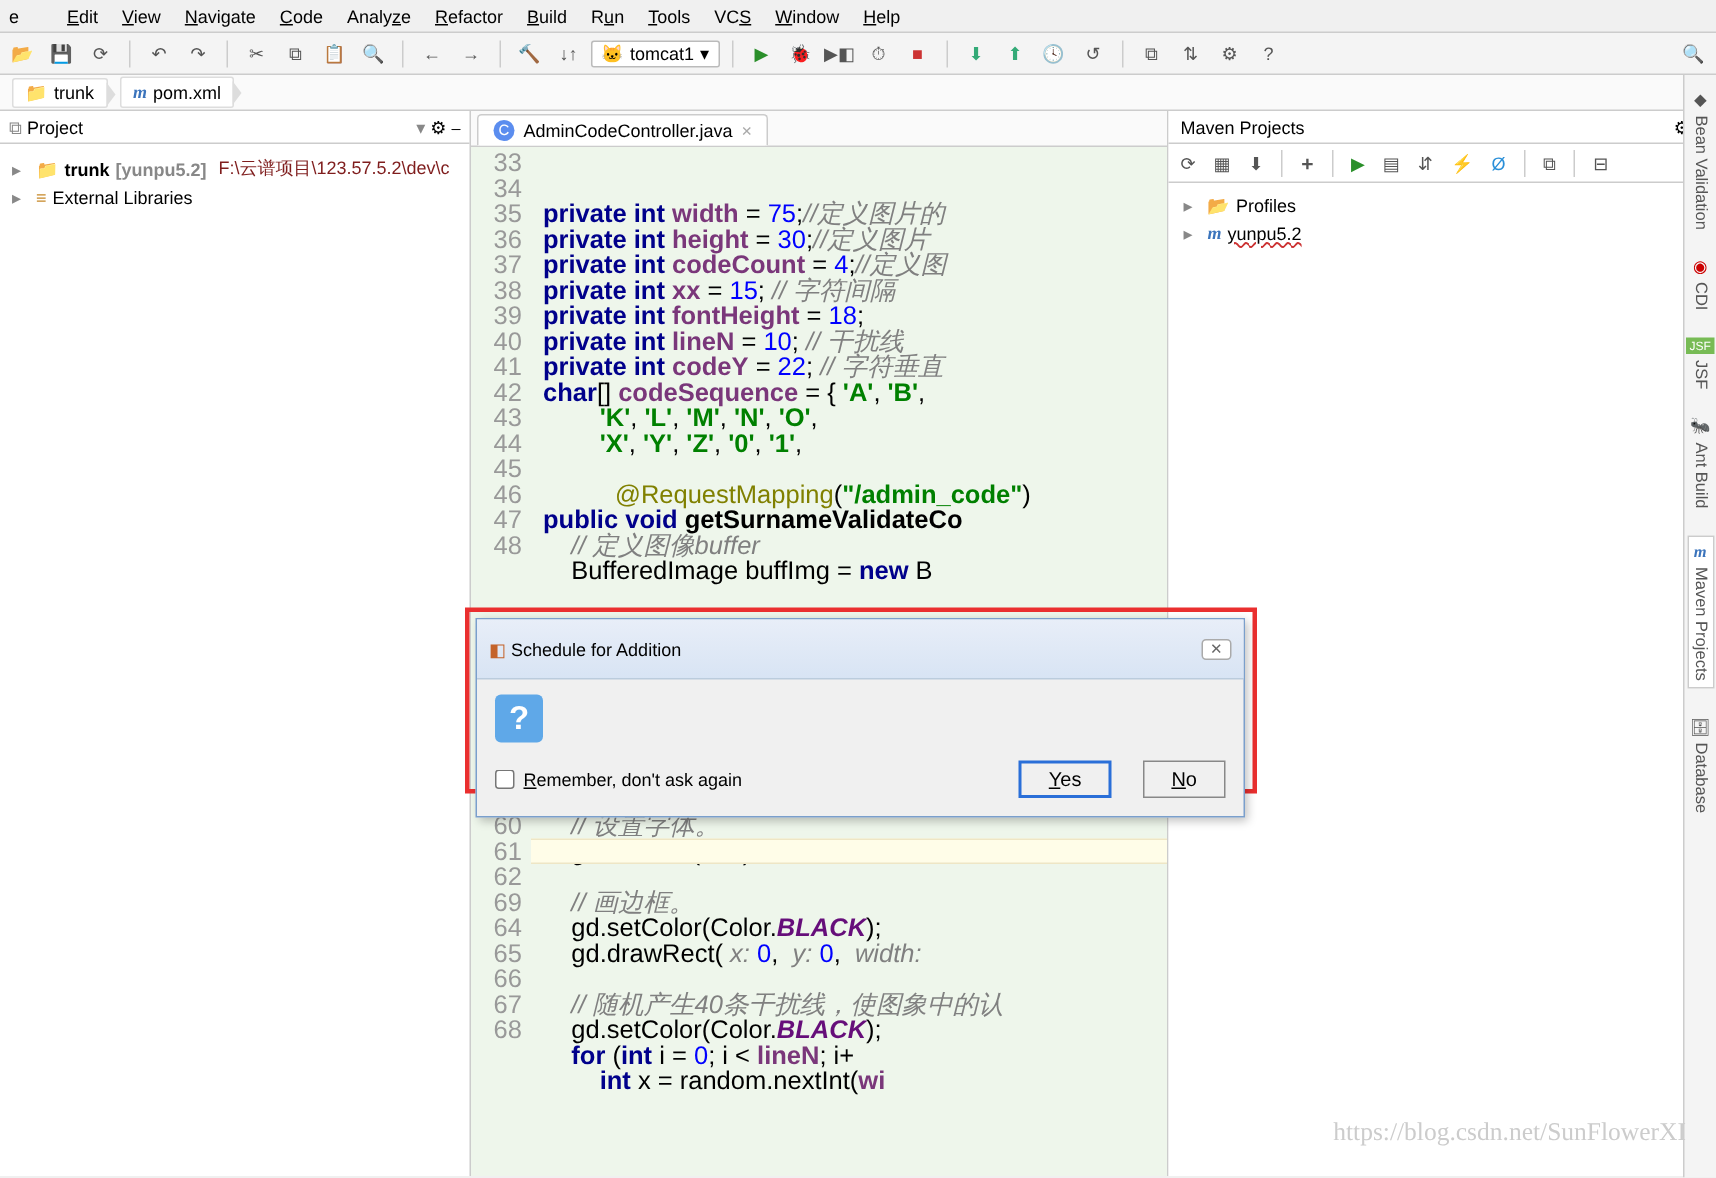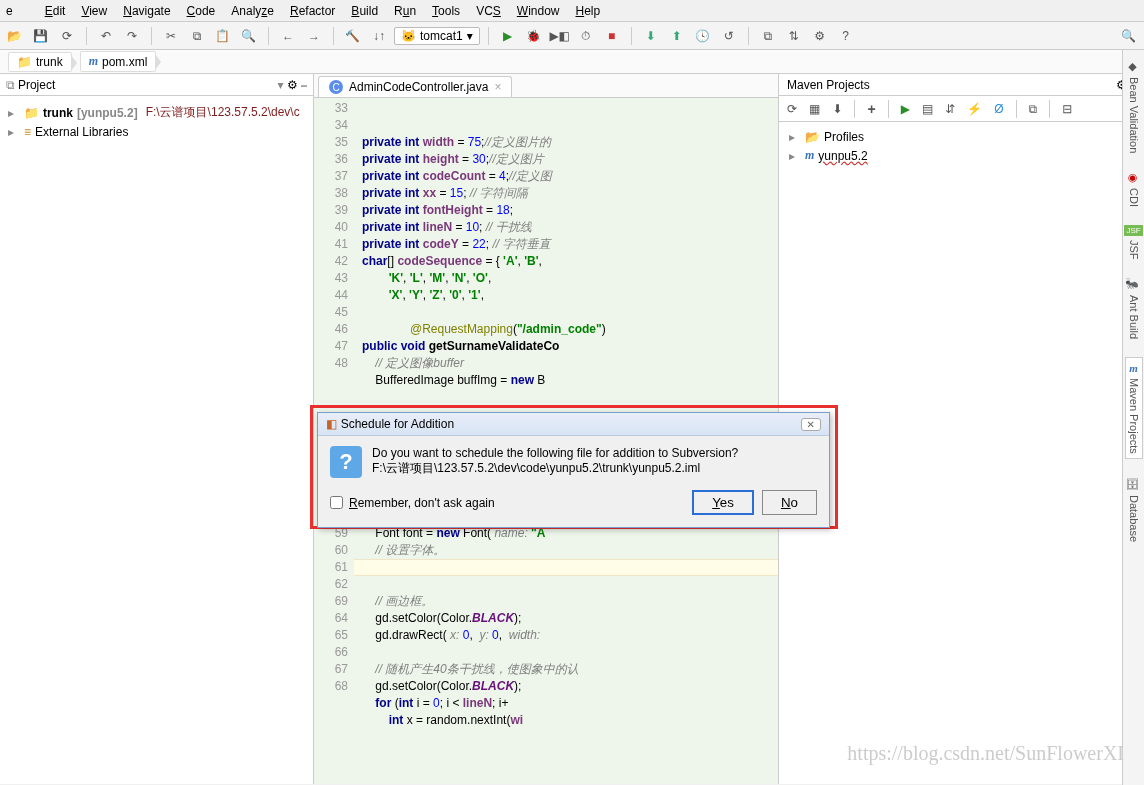--- a/index.html
+++ b/index.html
@@ -19,21 +19,21 @@
 .proj-hdr { height:22px; border-bottom:1px solid #ccc; display:flex; align-items:center; padding:0 6px; justify-content:space-between; }
 .proj-tree { padding:6px 8px; }
 .tree-row { display:flex; align-items:center; gap:4px; padding:2px 0; }
 .tree-arrow { color:#888; width:12px; }
 .icon-m { color:#3b74bc; font-weight:bold; font-style:italic; font-family:serif; }
 .editor-area { flex:1; display:flex; flex-direction:column; border-right:1px solid #ccc; min-width:0; }
 .tabrow { height:24px; display:flex; align-items:end; padding-left:4px; border-bottom:1px solid #ccc; background:#fafafa; }
 .tab { padding:3px 10px; border:1px solid #ccc; border-bottom:none; background:#fff; border-radius:3px 3px 0 0; display:flex; align-items:center; gap:6px; }
 .tab .c-icon { background:#5b8def; color:#fff; width:14px; height:14px; border-radius:50%; display:flex; align-items:center; justify-content:center; font-size:10px; }
 .tab .x { color:#aaa; cursor:pointer; }
-.code-wrap { display:flex; flex:1; font-family:Consolas,Menlo,monospace; font-size:12px; line-height:17px; overflow:hidden;justify-content:space-between; }
+.code-wrap { display:flex; flex:1; font-family:Consolas,Menlo,monospace; font-size:17px; line-height:17px; overflow:hidden;justify-content:space-between; }
 .gutter { width:40px; background:#eef6eb; color:#999; text-align:right; padding:2px 6px 0 0; }
 .code { position:relative; flex:1; background:#eef6eb; padding:2px 0 0 8px; white-space:pre; overflow:hidden; }
 .code .kw { color:#00008b; font-weight:bold; }
 .code .typ { color:#00008b; font-weight:bold; }
 .code .fld { color:#7a377a; font-weight:bold; }
 .code .num { color:#0000ff; }
 .code .str { color:#008000; font-weight:bold; }
 .code .cmt { color:#808080; font-style:italic; }
 .code .ann { color:#808000;margin-left:48px; }
 .code .mth { color:#000; font-weight:bold; }
@@ -41,28 +41,28 @@
 .code .cst { color:#660e7a; font-weight:bold; font-style:italic; }
 .hl-line { position:absolute; left:0; right:0; height:17px; background:#fffde8; border-top:1px solid #eee6c5; border-bottom:1px solid #eee6c5; }
 .maven-panel { width:365px; background:#fff; display:flex; flex-direction:column; }
 .mv-hdr { height:22px; border-bottom:1px solid #ccc; display:flex; align-items:center; padding:0 8px; justify-content:space-between; }
 .mv-tb { height:26px; border-bottom:1px solid #ccc; display:flex; align-items:center; padding:0 6px; gap:8px; color:#555; }
 .mv-tree { padding:6px 10px; }
 .right-rail { position:absolute; right:0; top:50px; width:22px; height:735px; background:#f4f4f4; border-left:1px solid #ccc; display:flex; flex-direction:column; align-items:center; gap:18px; padding-top:10px; }
 .rail-item { writing-mode:vertical-rl; font-size:11px; color:#555; cursor:pointer; display:flex; align-items:center; gap:4px; }
 .dialog { position:absolute; left:317px; top:412px; width:513px; background:#f0f0f0; border:1px solid #7a9fcc; box-shadow:2px 2px 6px rgba(0,0,0,.25); }
 .dialog-outer { position:absolute; left:310px; top:405px; width:528px; height:124px; border:3px solid #ea2f2f; pointer-events:none; }
-.dlg-title { height:23px; background:linear-gradient(#e8eef8,#d8e4f4); border-bottom:1px solid #bcd; display:flex; align-items:center; padding:0 8px; justify-content:space-between; }
+.dlg-title { height:40px; background:linear-gradient(#e8eef8,#d8e4f4); border-bottom:1px solid #bcd; display:flex; align-items:center; padding:0 8px; justify-content:space-between; }
 .dlg-body { padding:10px 12px 12px 12px; }
 .dlg-msg { display:flex; gap:10px; }
 .q-icon { width:32px; height:32px; background:#5fa8e8; border-radius:4px; display:flex; align-items:center; justify-content:center; color:#fff; font-size:22px; font-weight:bold; }
 .dlg-bottom { display:flex; align-items:center; justify-content:space-between; margin-top:12px; }
 .dlg-btn { padding:3px 18px; border:1px solid #888; background:#f0f0f0; cursor:pointer; }
 .dlg-btn.primary { border:2px solid #2a6fd8; }
-.wm { position:absolute; right:20px; bottom:20px; color:#ccc; font-size:20px; font-family:serif; pointer-events:none; }
+.wm { position:absolute; right:20px; bottom:20px; color:#ccc; font-size:17px; font-family:serif; pointer-events:none; }
 .icon-x { border:1px solid #aaa; border-radius:3px; padding:0 5px; color:#666; font-size:10px; background:#fff; }
 .chk { display:flex; align-items:center; gap:6px; }
 .chk input { width:13px; height:13px; }
 .mblue { color:#3b74bc; }
 .plus { color:#2a8f2a; font-weight:bold; font-size:14px; }
 .mv-icons span { display:inline-block; margin:0 2px; color:#555; }
 .maven-panel { position:relative; }
 </style>
 </head>
 <body>
@@ -313,31 +313,27 @@
 
 <div class="dialog-outer"></div>
 <div class="dialog">
   <div class="dlg-title">
     <span><span style="color:#c4632a">◧</span> <span>Schedule for Addition</span></span>
     <span class="icon-x">✕</span>
   </div>
   <div class="dlg-body">
     <div class="dlg-msg">
       <div class="q-icon">?</div>
-      <div>
-        <div>Do you want to schedule the following file for addition to Subversion?</div>
-        <div>F:\云谱项目\123.57.5.2\dev\code\yunpu5.2\trunk\yunpu5.2.iml</div>
-      </div>
     </div>
     <div class="dlg-bottom">
       <label class="chk">
         <input type="checkbox" style="">
         <span><u>R</u>emember, don't ask again</span>
       </label>
-      <div style="display:flex;gap:8px">
+      <div style="display:flex;gap:21px">
         <button class="dlg-btn primary"><u>Y</u>es</button>
         <button class="dlg-btn"><u>N</u>o</button>
       </div>
     </div>
   </div>
 </div>
 
 <div class="wm">https://blog.csdn.net/SunFlowerXI</div>
 
 </body></html>

